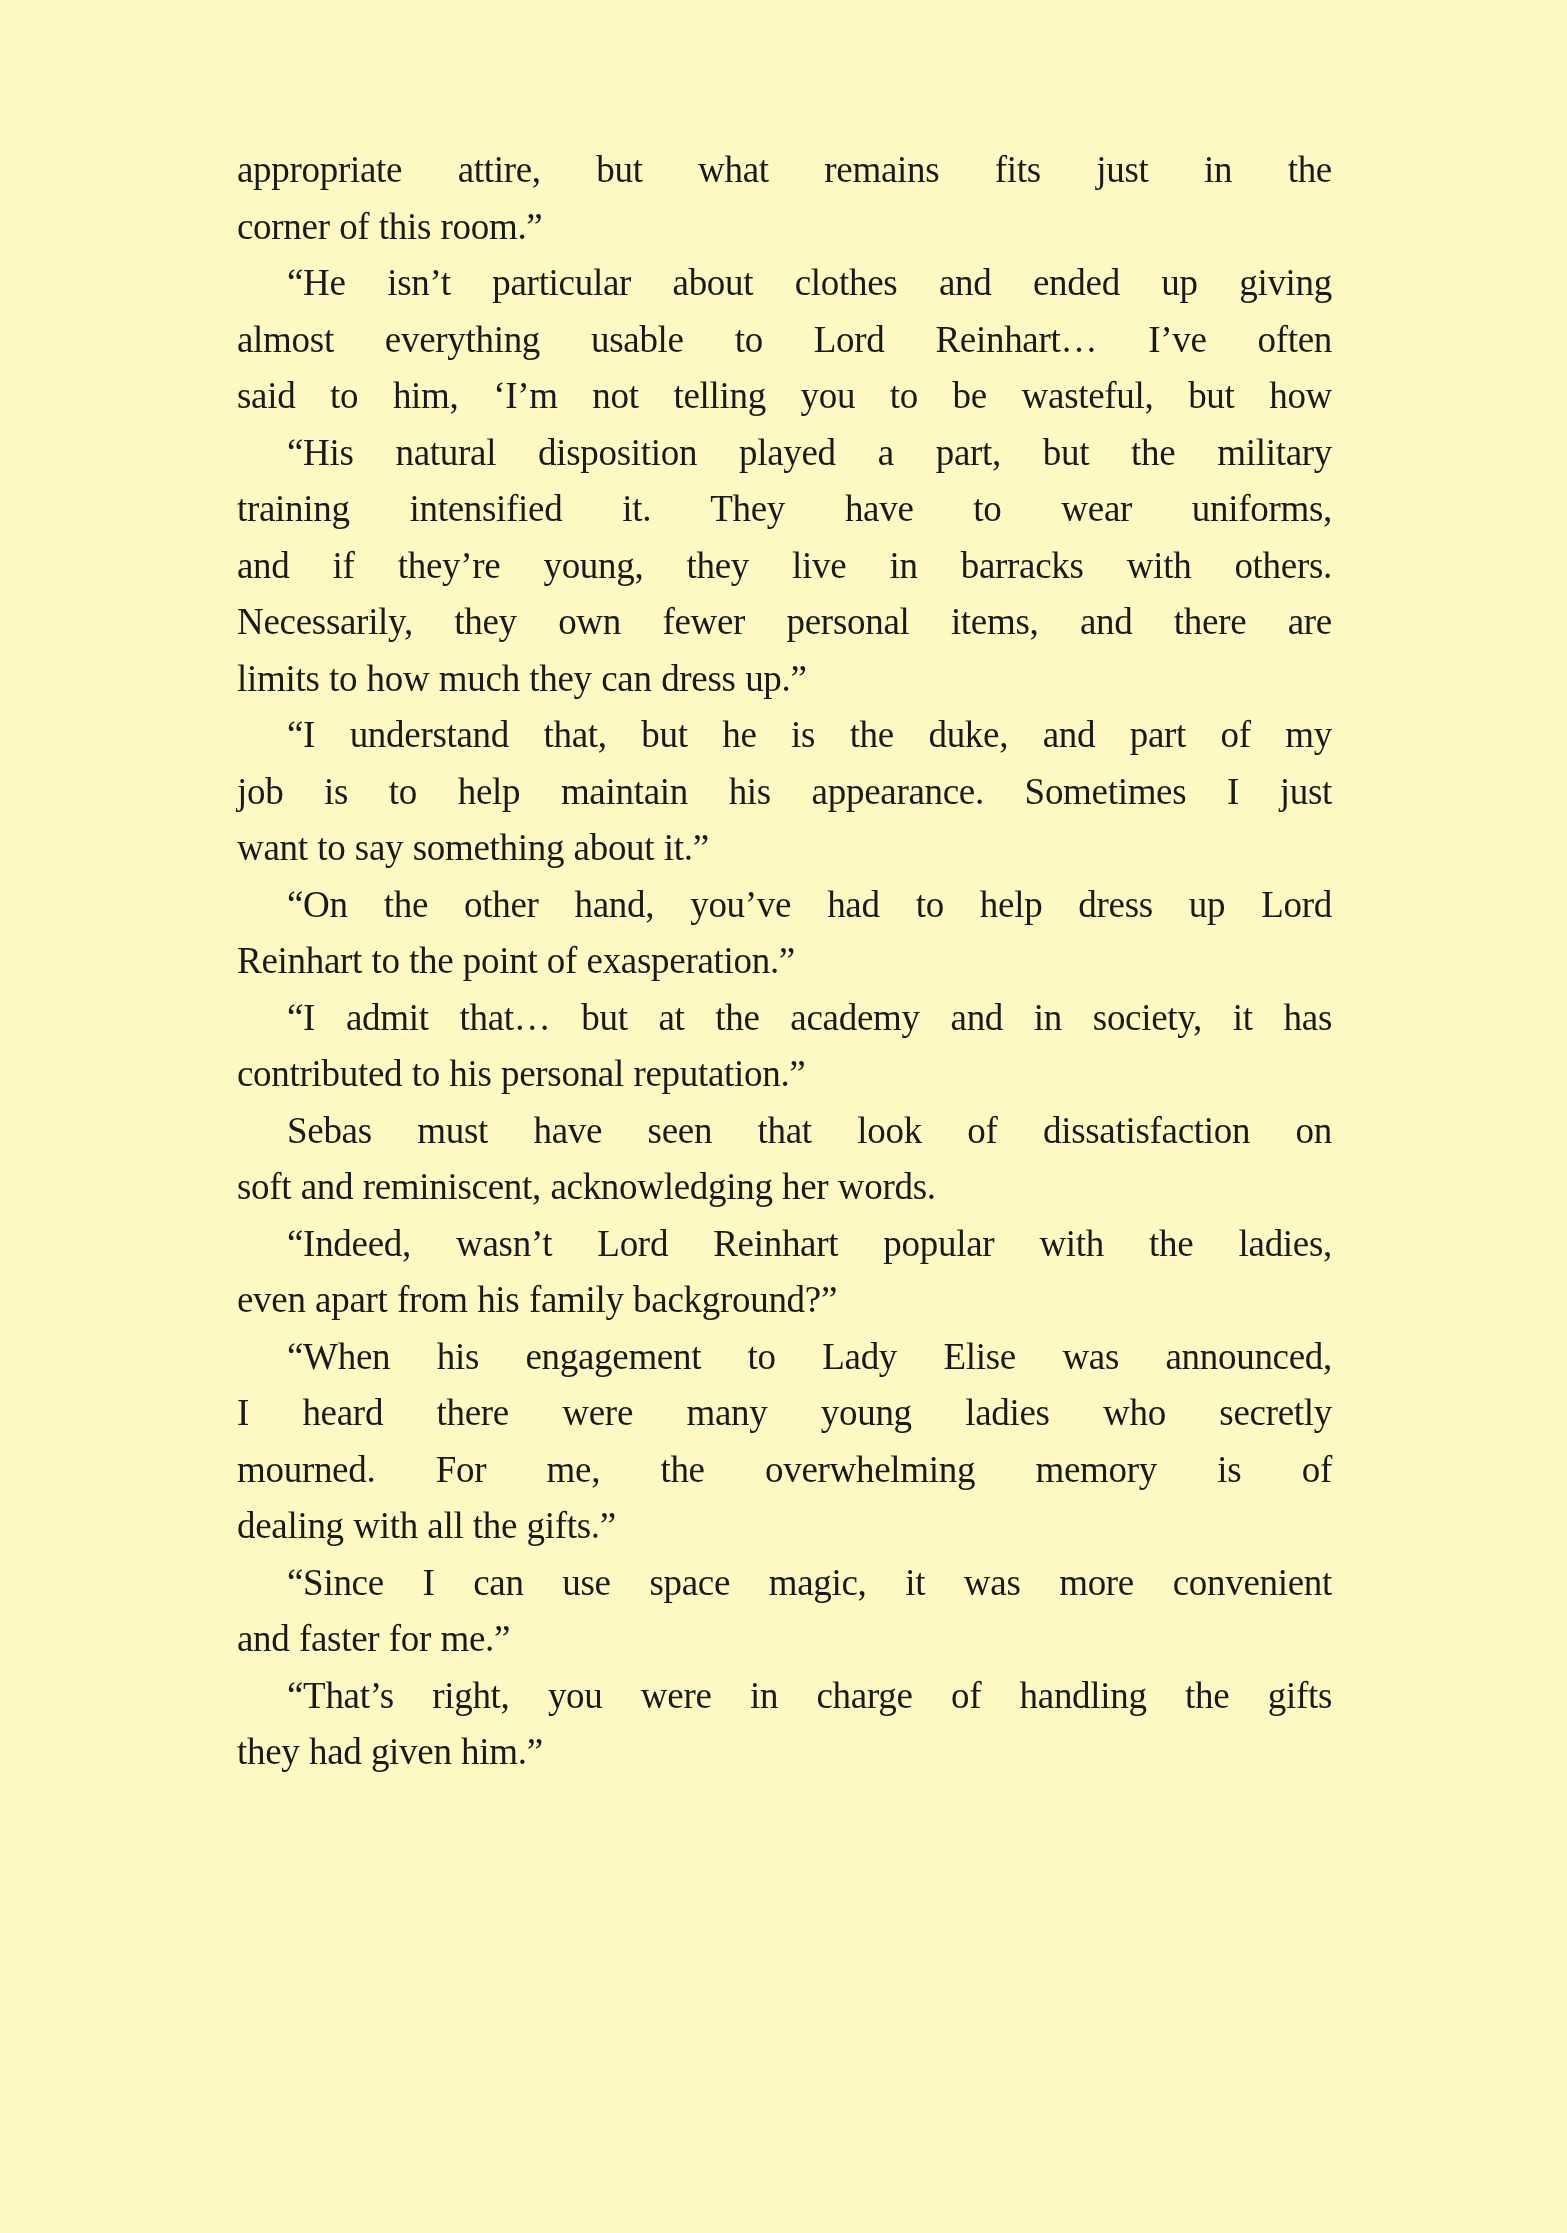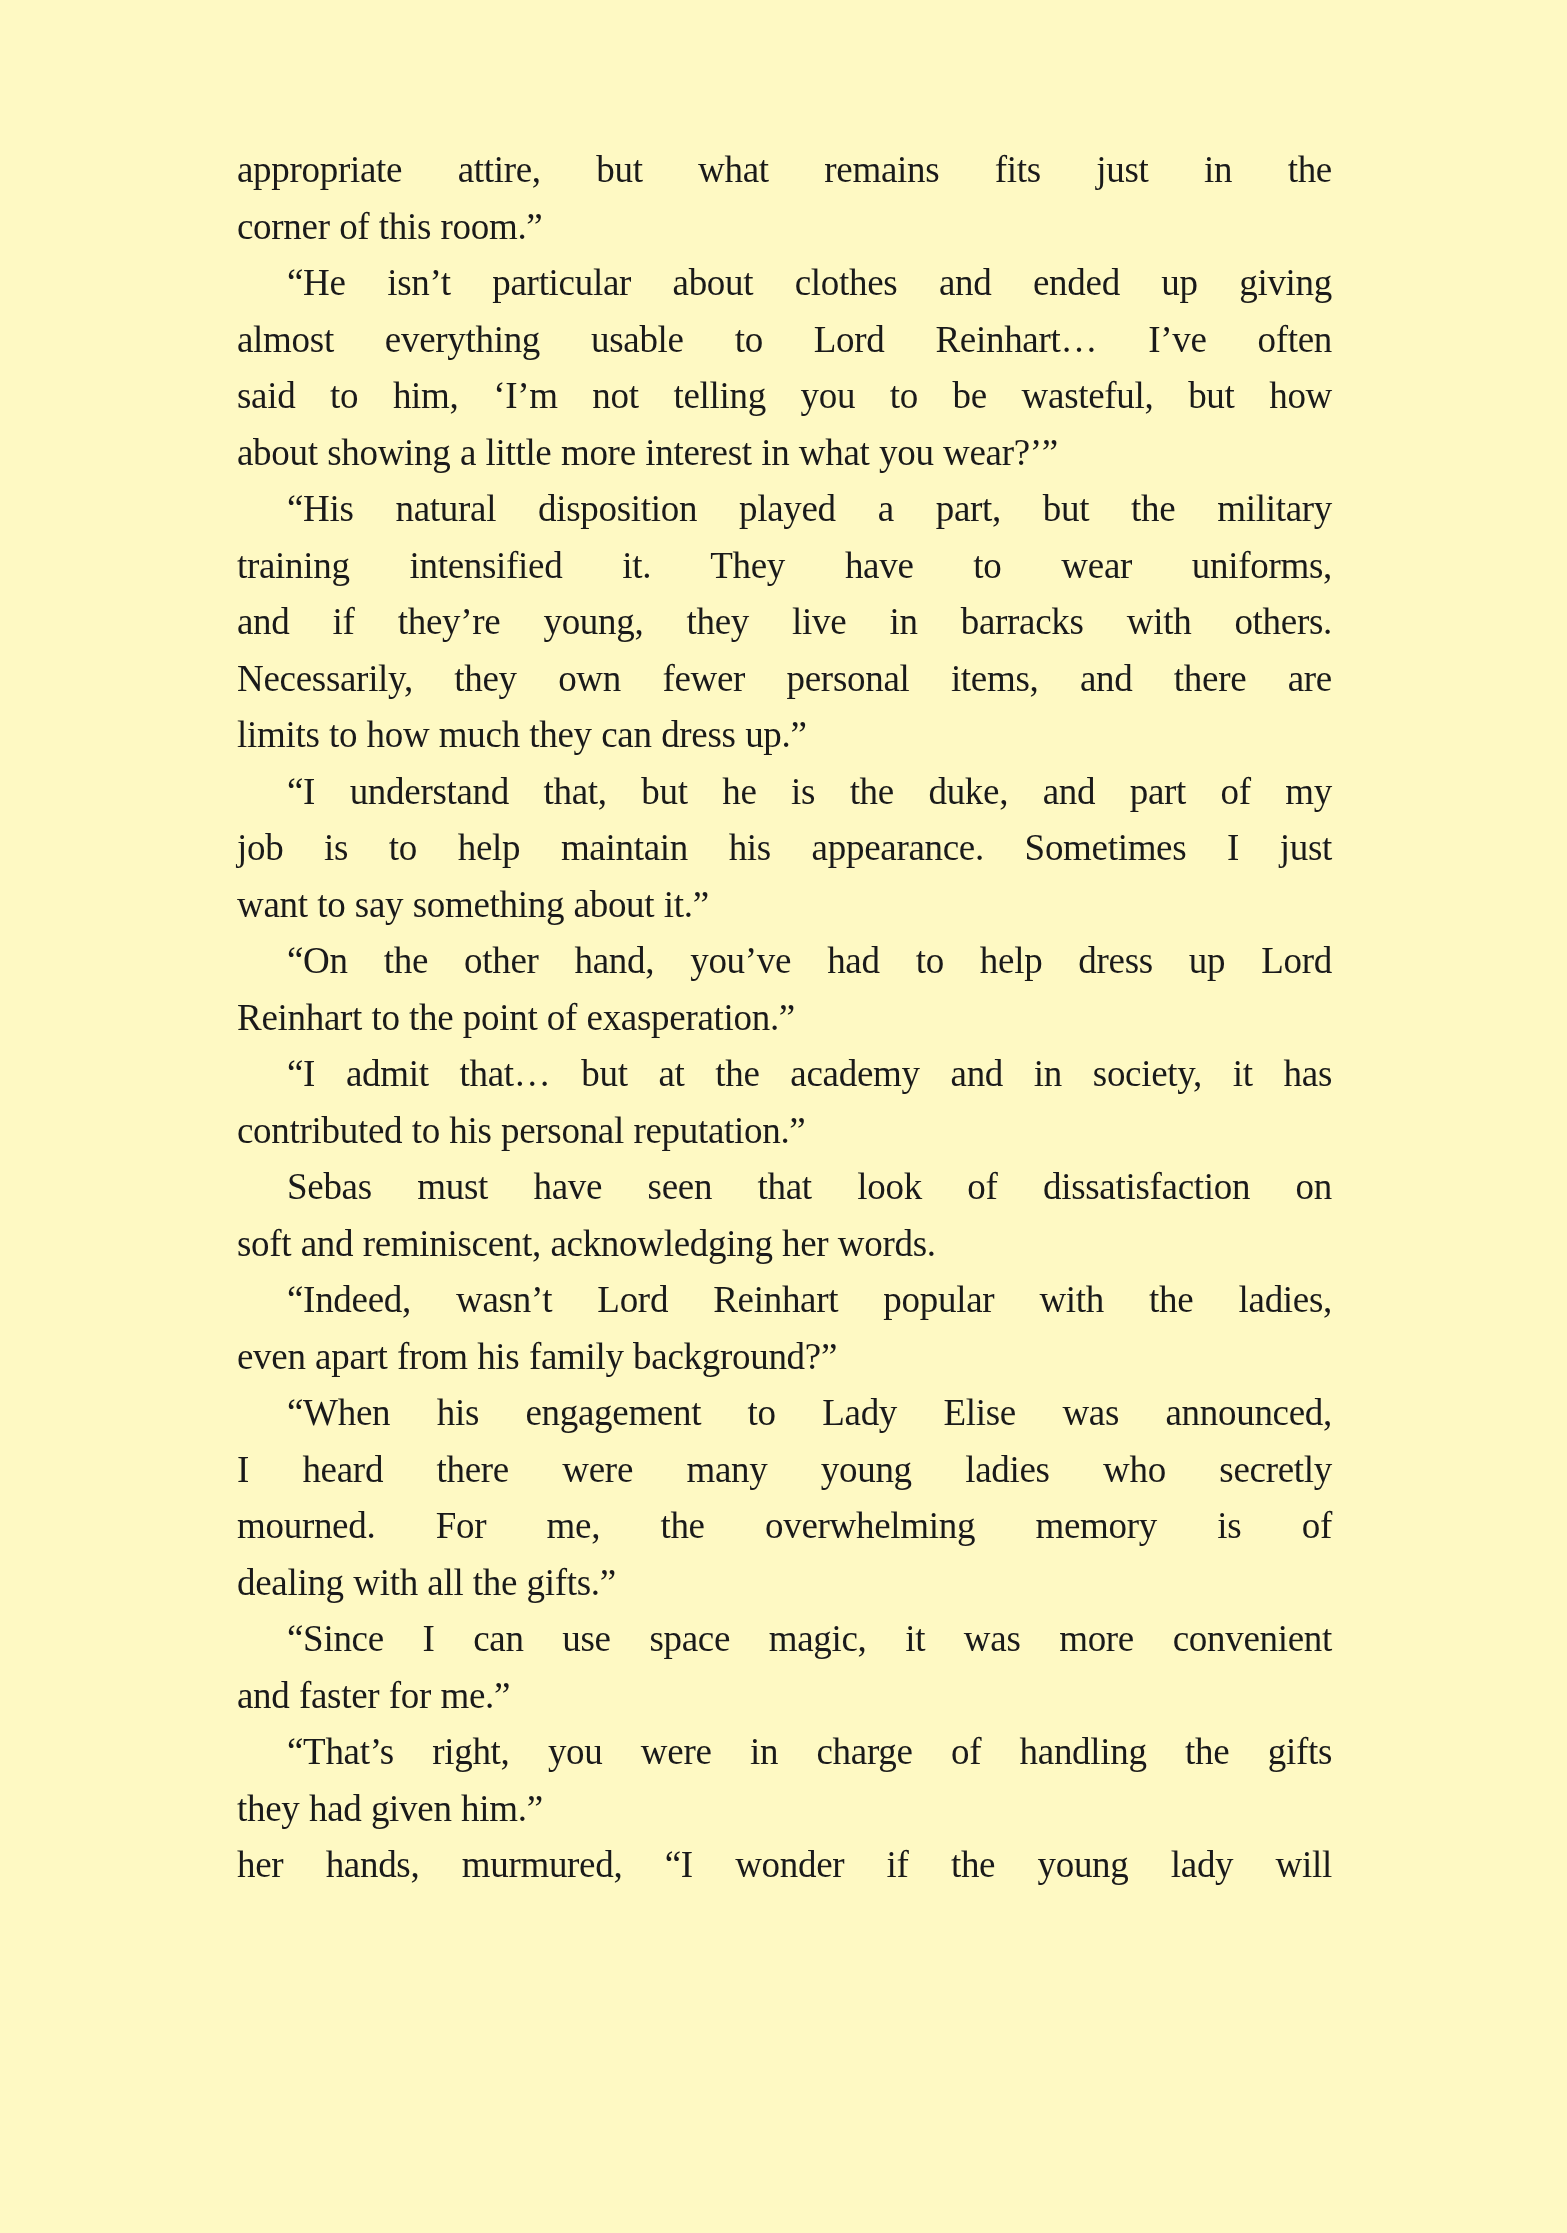--- a/index.html
+++ b/index.html
@@ -48,21 +48,20 @@
 <div class="page">
   <div class="text-block" style="color: rgb(26, 26, 26);">
       <div class="para">
         <div class="line j">appropriate attire, but what remains fits just in the</div>
         <div class="line">corner of this room.”</div>
       </div>
       <div class="para">
         <div class="line j ind">“He isn’t particular about clothes and ended up giving</div>
         <div class="line j">almost everything usable to Lord Reinhart… I’ve often</div>
         <div class="line j">said to him, ‘I’m not telling you to be wasteful, but how</div>
-        <div class="line">about showing a little more interest in what you wear?’”</div>
       </div>
       <div class="para">
         <div class="line j ind">“His natural disposition played a part, but the military</div>
         <div class="line j">training intensified it. They have to wear uniforms,</div>
         <div class="line j">and if they’re young, they live in barracks with others.</div>
         <div class="line j">Necessarily, they own fewer personal items, and there are</div>
         <div class="line">limits to how much they can dress up.”</div>
       </div>
       <div class="para">
         <div class="line j ind">“I understand that, but he is the duke, and part of my</div>
@@ -93,16 +92,15 @@
       </div>
       <div class="para">
         <div class="line j ind">“Since I can use space magic, it was more convenient</div>
         <div class="line">and faster for me.”</div>
       </div>
       <div class="para">
         <div class="line j ind">“That’s right, you were in charge of handling the gifts</div>
         <div class="line">they had given him.”</div>
       </div>
       <div class="para">
-        <div class="line j">her hands, murmured, “I wonder if the young lady will</div>
       </div>
     </div>
 </div>
 
 </body></html>

